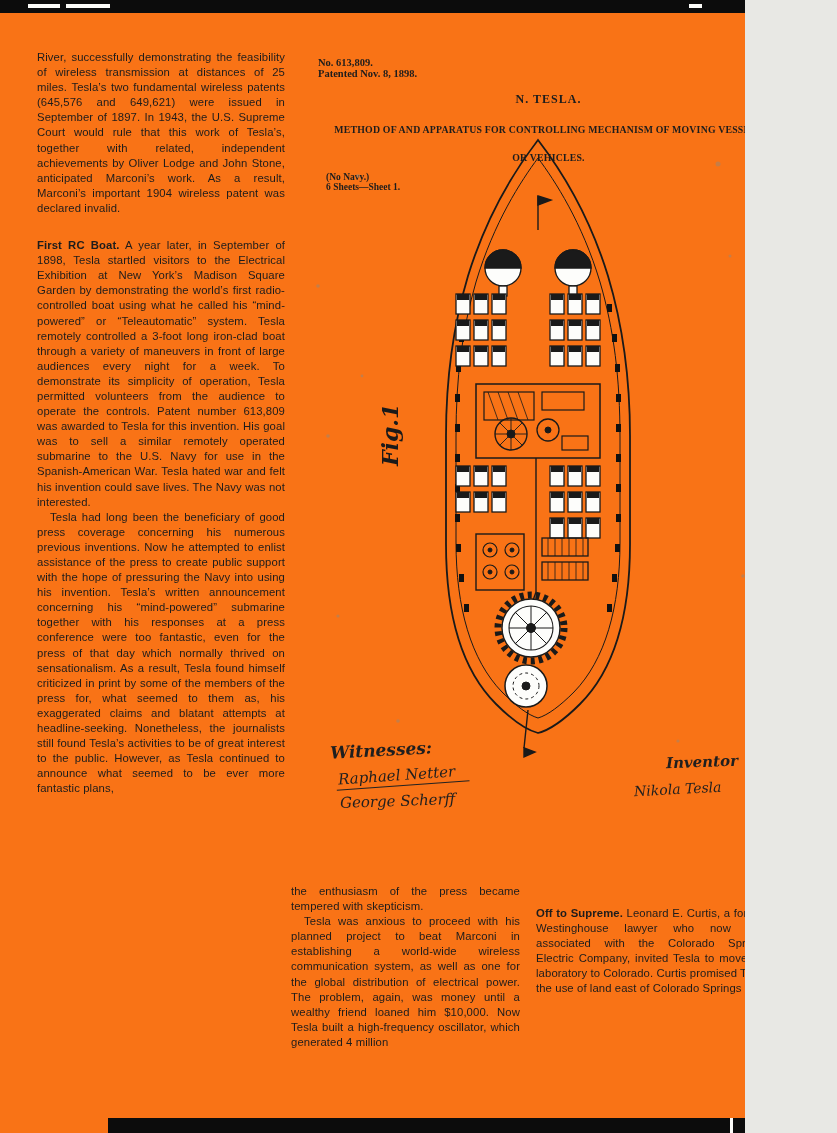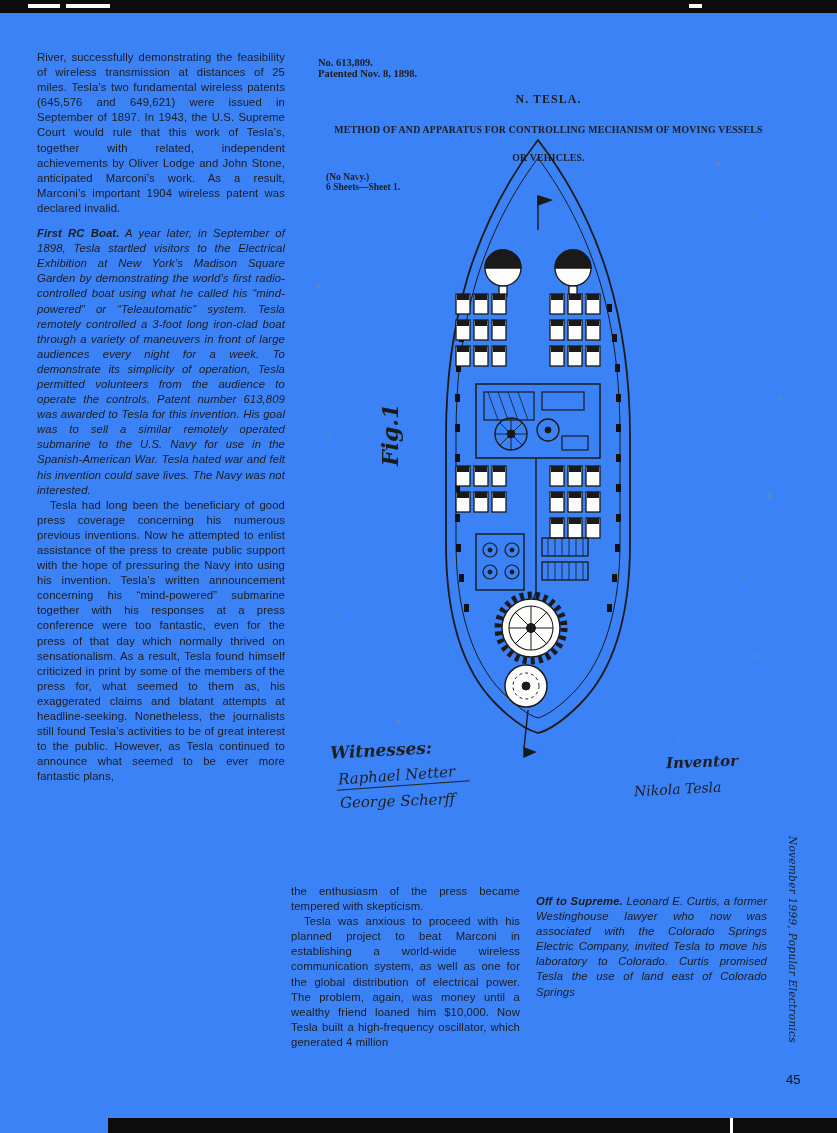--- a/index.html
+++ b/index.html
@@ -1,28 +1,28 @@
 <!DOCTYPE html>
 <html><head>
 <meta charset="utf-8">
 <style>
   * { margin:0; padding:0; box-sizing:border-box; }
   html,body { width:837px; height:1133px; }
   body { background:#e8e8e4; font-family:"Liberation Sans", sans-serif; }
-  .page { position:relative; width:837px; height:1133px; background:#3b82f6; overflow:hidden; }
+  .page { position:relative; width:745px; height:1133px; background:#f97316; overflow:hidden; }
 
   
   .topbar { position:absolute; top:0; left:0; width:837px; height:13px; background:#0c0c0c; }
   .topbar .dash { position:absolute; top:4px; height:4px; background:#fbfbf8; }
   .botbar { position:absolute; left:108px; bottom:0; width:729px; height:15px; background:#0c0c0c; }
   .botbar .notch { position:absolute; left:622px; top:0; width:3px; height:15px; background:#fbfbf8; }
 
   
   .col { position:absolute; text-align:justify; font-size:11.3px; line-height:15.1px; color:#1c1c1c; letter-spacing:.1px; }
-  .col p.sp { margin-top:10px;font-style:italic; }
+  .col p.sp { margin-top:22px; }
   .col p.ind { text-indent:13px; }
   .col b { font-weight:bold; }
   .col-left { left:37px; top:50px; width:248px; }
   .col-mid { left:291px; top:884px; width:229px; }
   .col-right { left:536px; top:884px; width:231px; }
 
   
   .patent { position:absolute; left:296px; top:57px; width:505px; font-family:"Liberation Serif", serif; font-weight:bold; color:#1d1d1d; }
   .patent .row { display:flex; justify-content:space-between; padding:0 22px; font-size:10.5px;flex-direction:column; }
   .patent .row2 { padding:0 30px; margin-top:9px; font-size:9.5px; }

